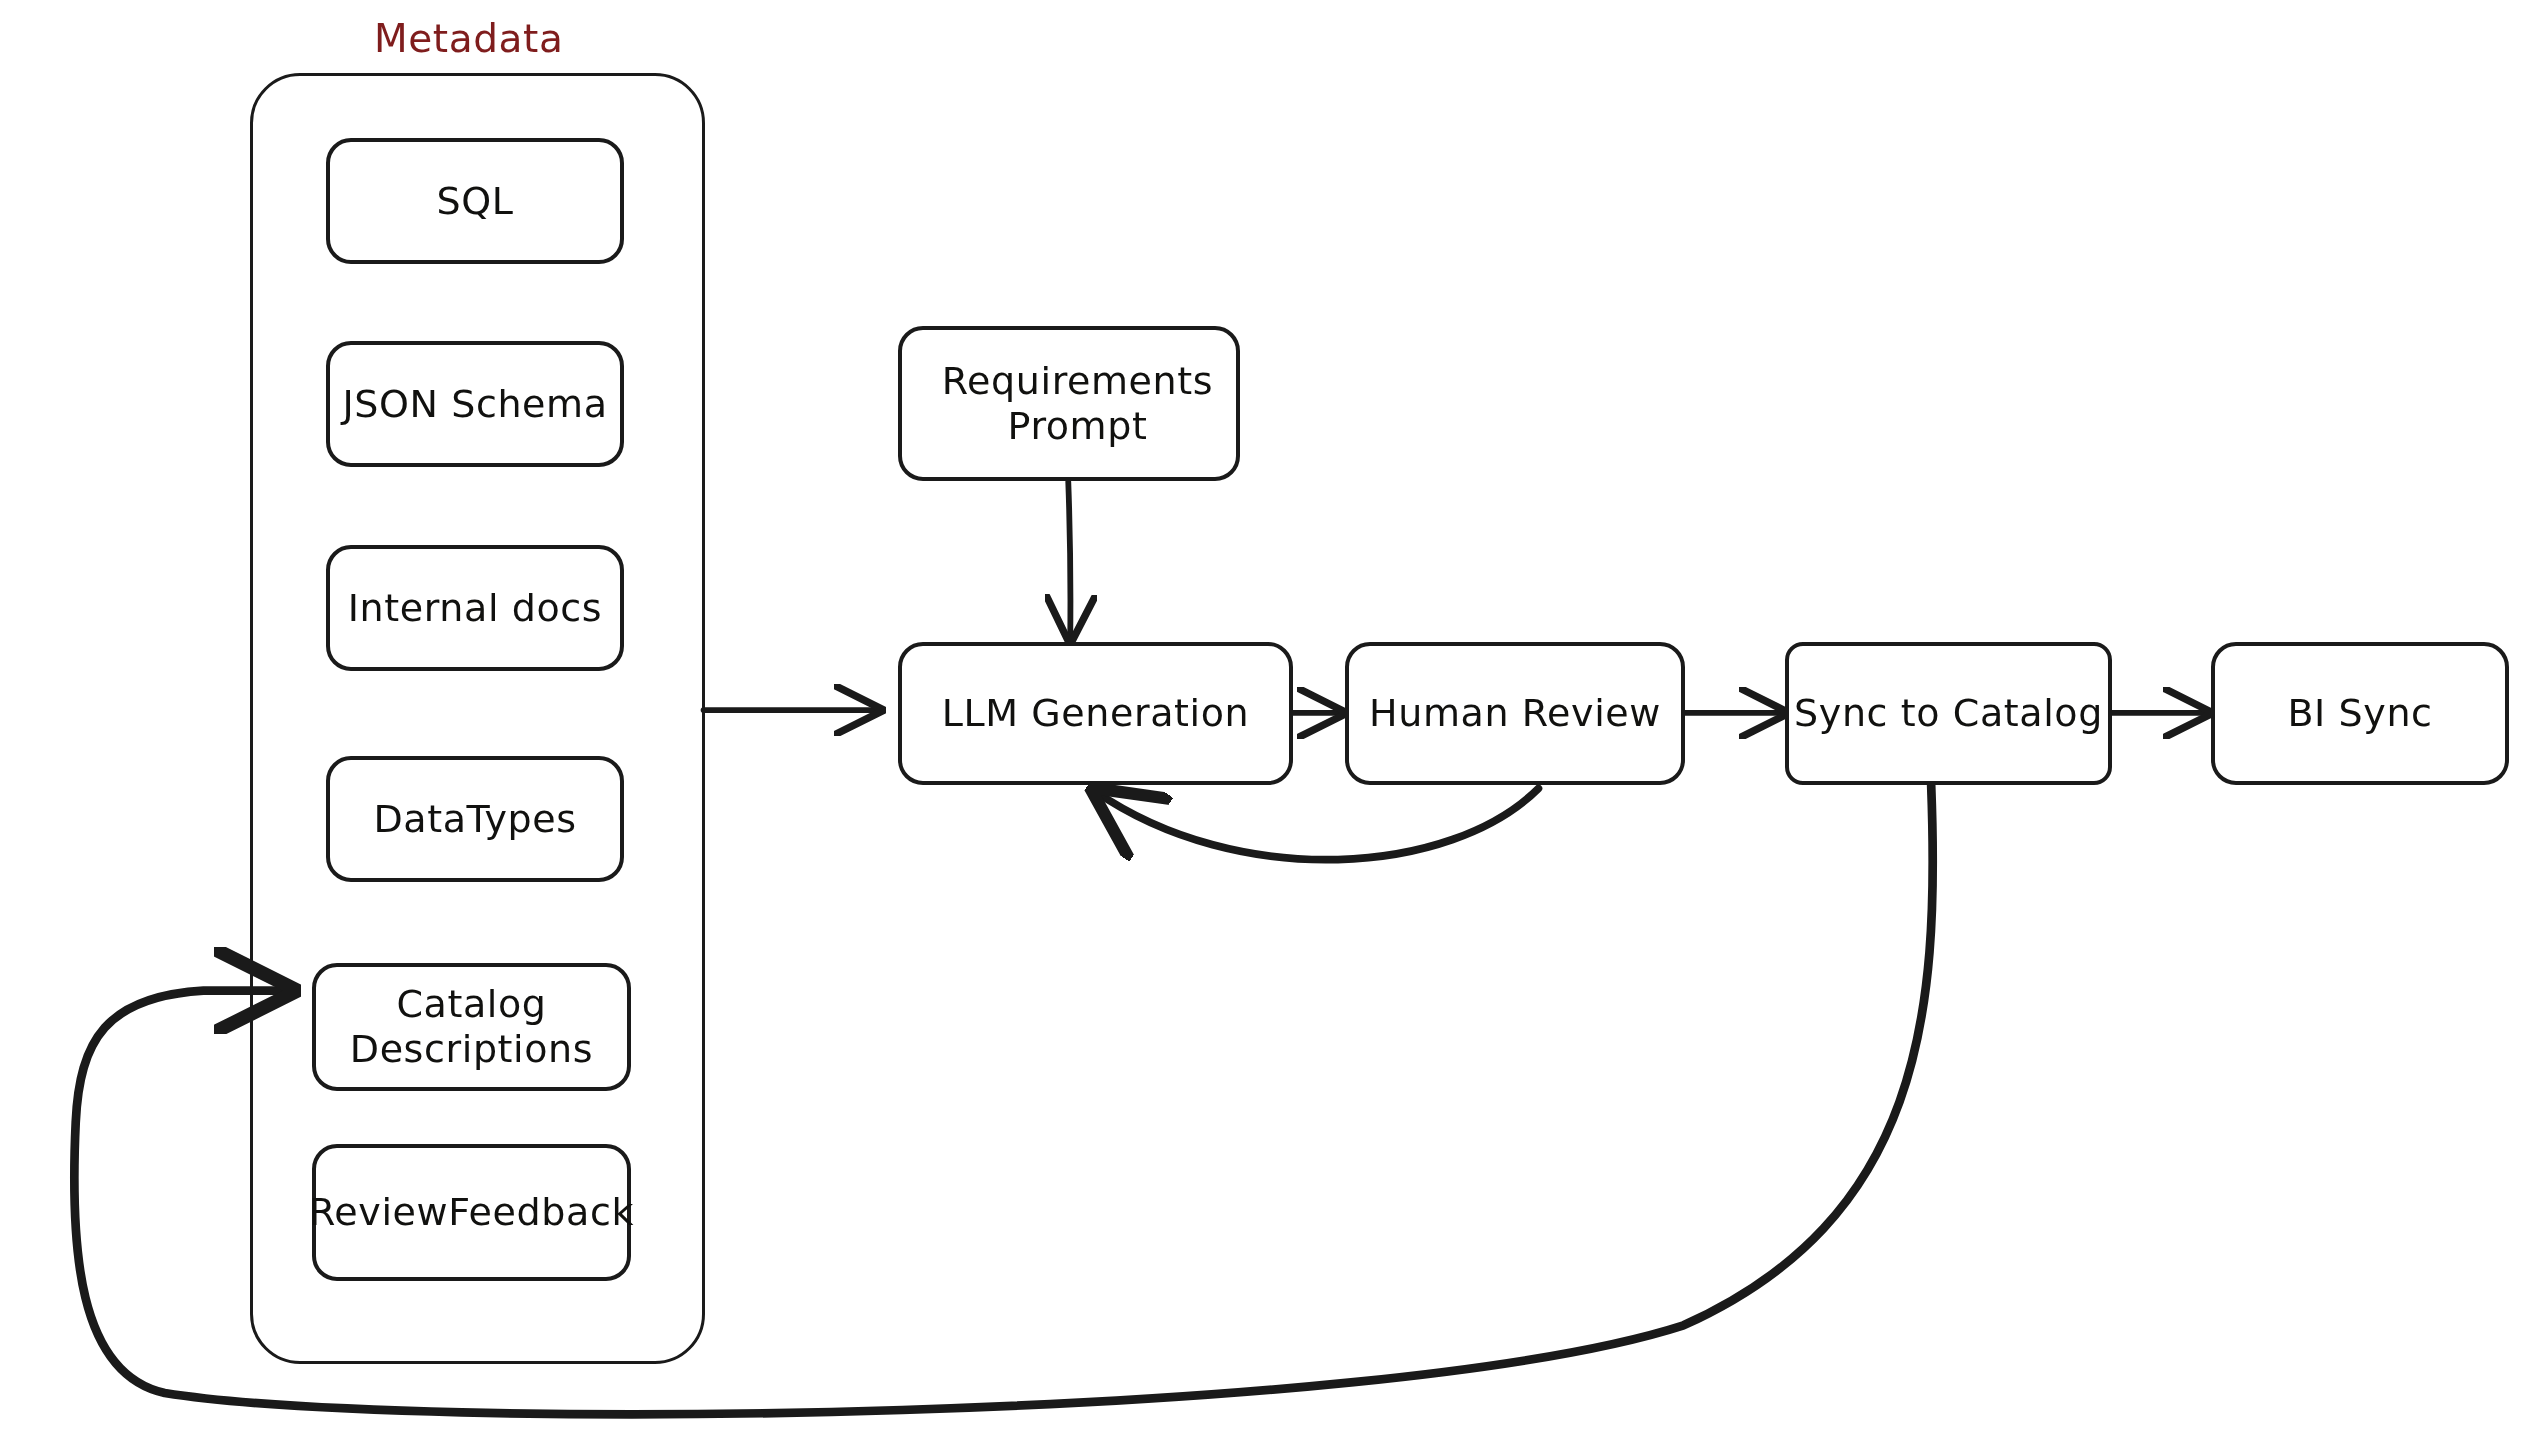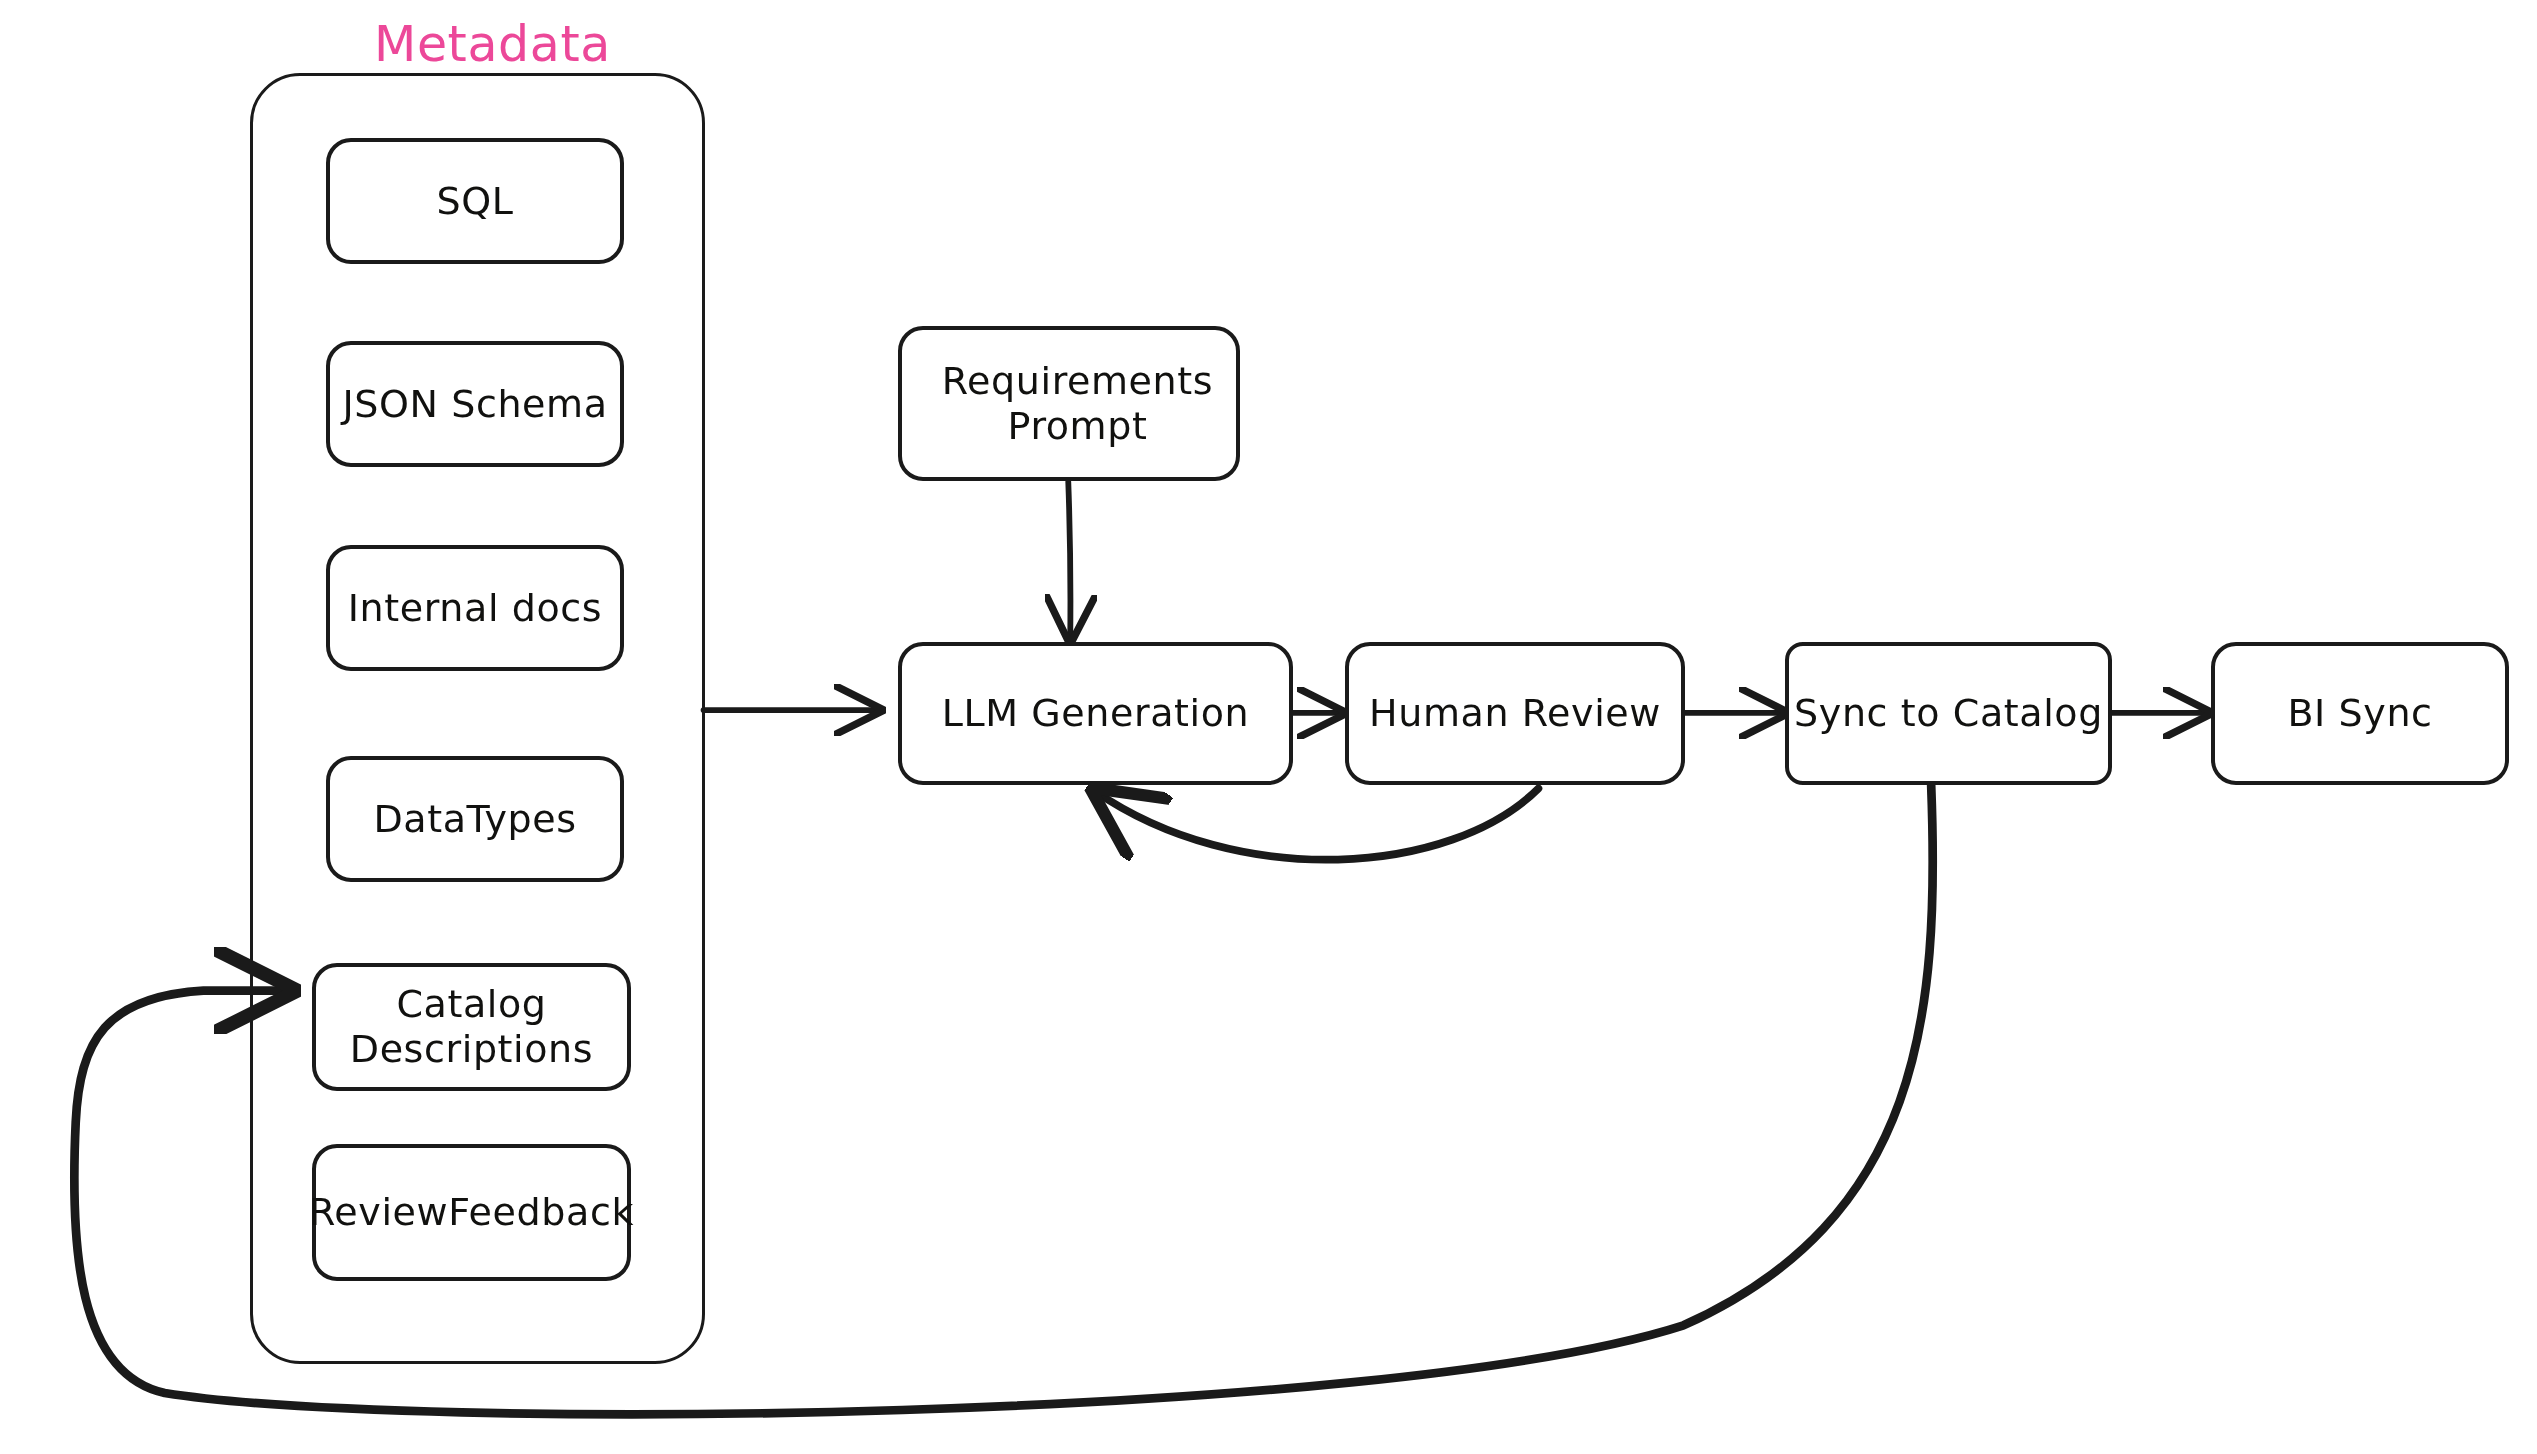--- a/index.html
+++ b/index.html
@@ -42,23 +42,23 @@
   .group-box {
     position: absolute;
     box-sizing: border-box;
     background: transparent;
     border: 3.9px solid #1a1a1a;
     border-radius: 50px;
     z-index: 1;
   }
   .group-label {
     position: absolute;
-    color: #ec4899;
+    color: #7f1d1d;
     font-family: "DejaVu Sans", sans-serif;
-    font-size: 49px;
+    font-size: 39px;
     letter-spacing: 0.6px;
     white-space: nowrap;
     z-index: 4;
   }
   .node span { display: block; }
 </style>
 </head>
 <body>
 
 <div id="canvas">

